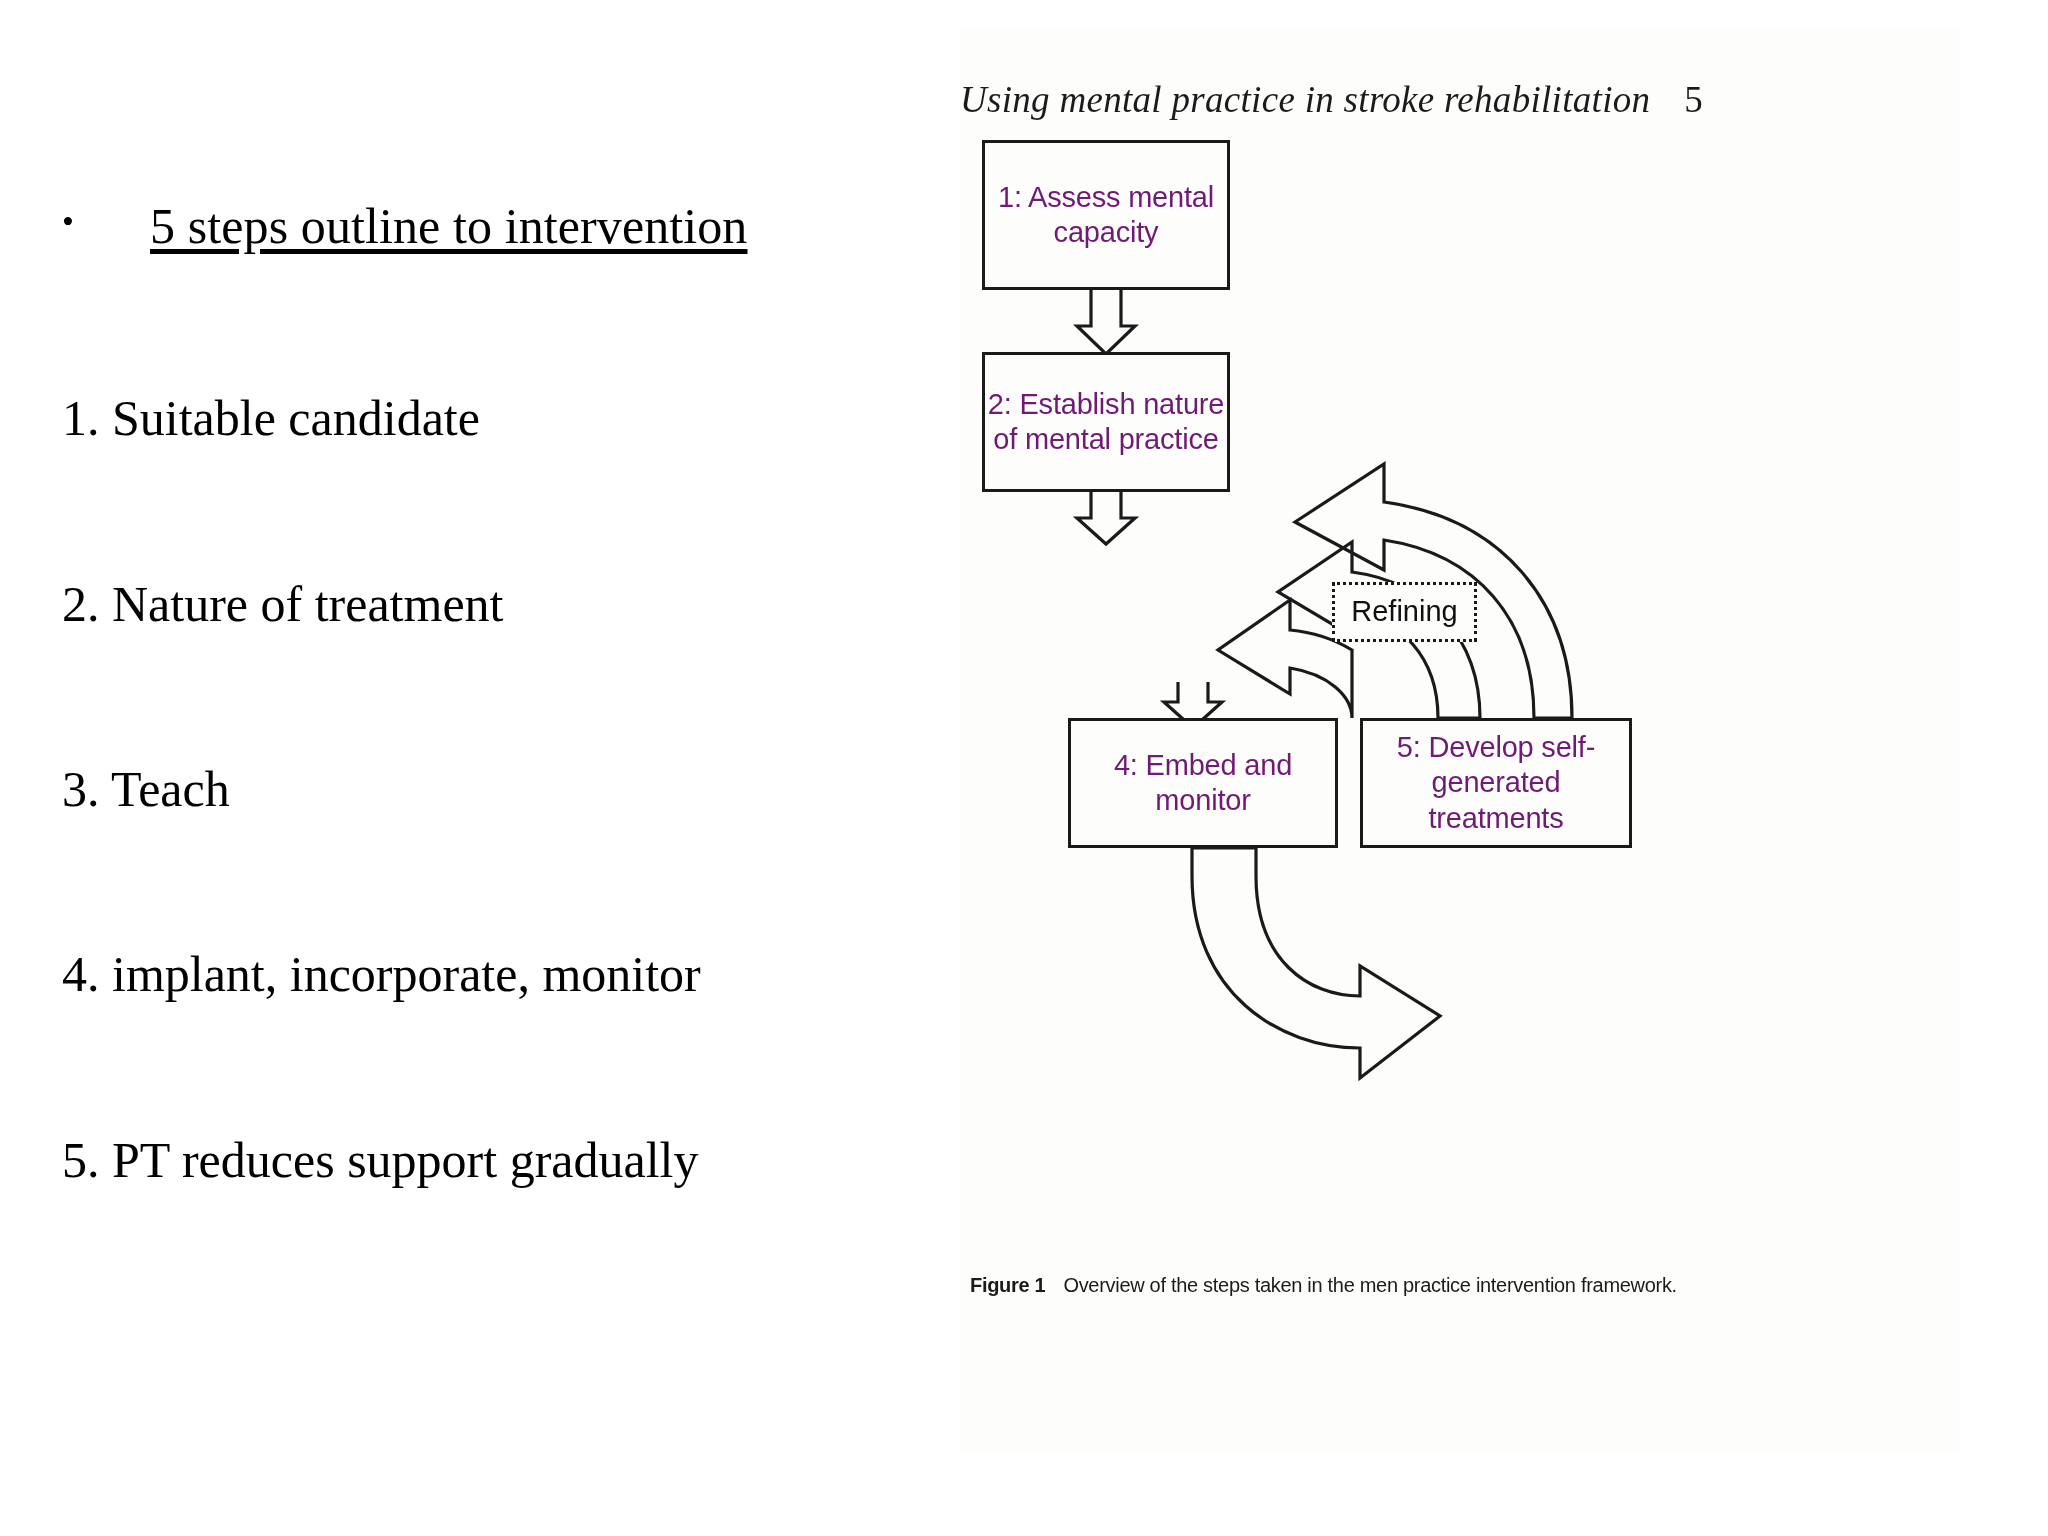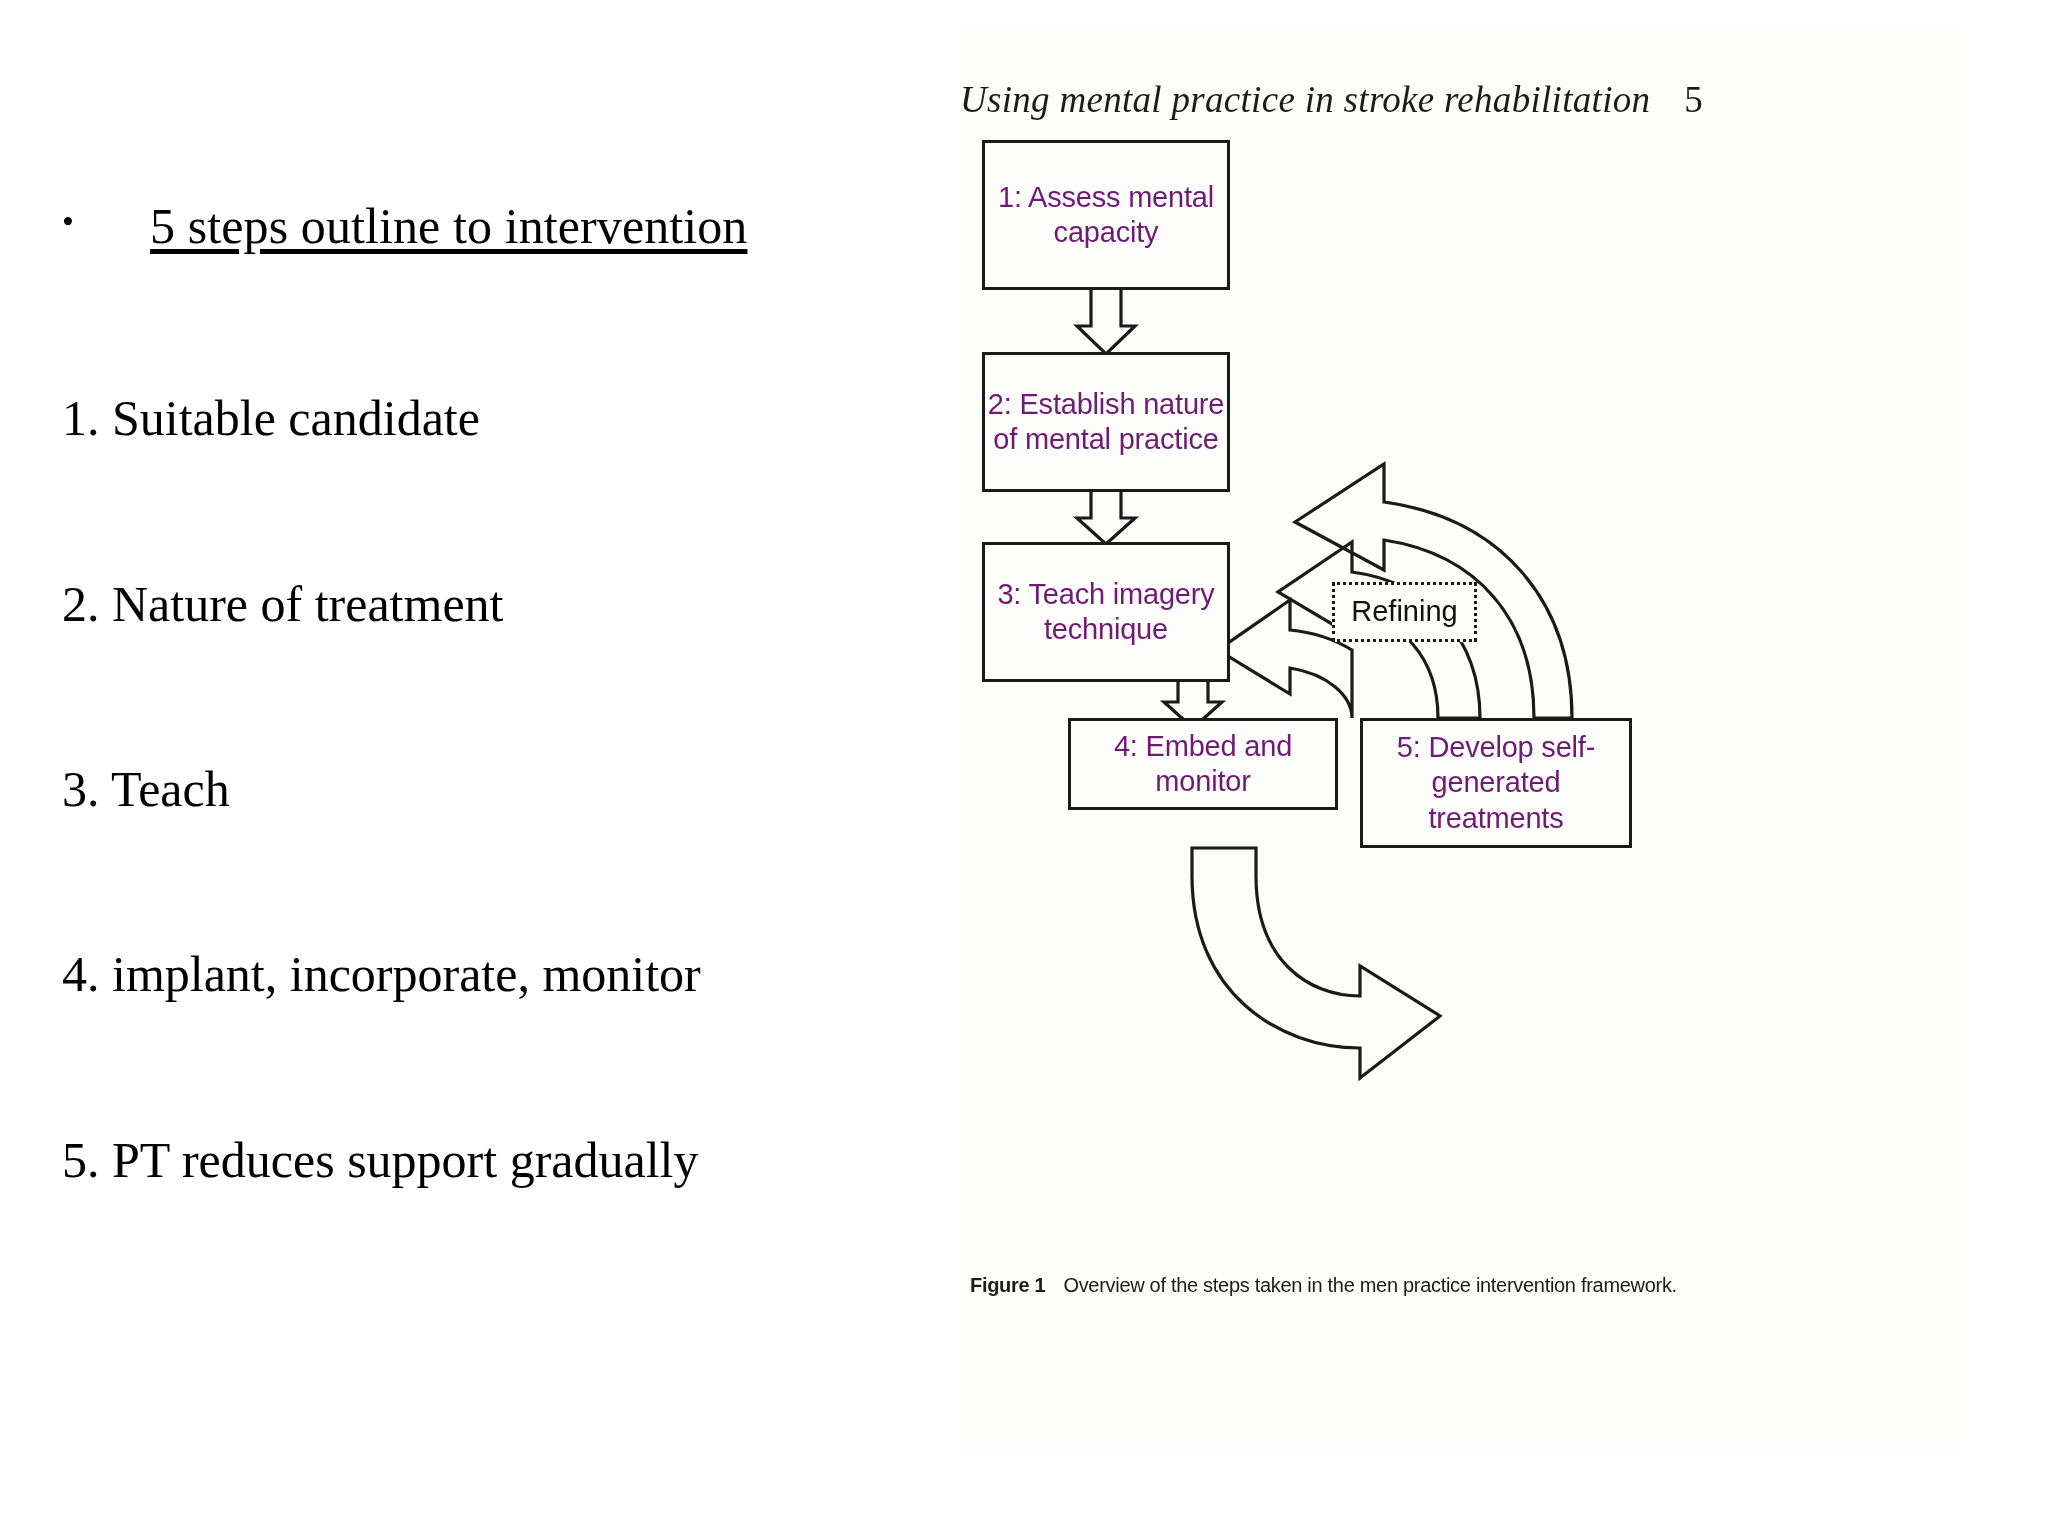--- a/index.html
+++ b/index.html
@@ -121,21 +121,21 @@
     text-align: center;
     font-family: "Liberation Sans", "DejaVu Sans", sans-serif;
     font-size: 29px;
     line-height: 1.22;
     color: #701a75;
     letter-spacing: -0.2px;
   }
   #box-1 { left: 22px;  top: 10px;  width: 248px; height: 150px; }
   #box-2 { left: 22px;  top: 222px; width: 248px; height: 140px; }
   #box-3 { left: 22px;  top: 412px; width: 248px; height: 140px; }
-  #box-4 { left: 108px; top: 588px; width: 270px; height: 92px; }
+  #box-4 { left: 108px; top: 588px; width: 270px; height: 130px; }
   #box-5 { left: 400px; top: 588px; width: 272px; height: 130px; }
 
   .dotted-box {
     position: absolute;
     border: 3px dotted #1a1a1a;
     background: #fdfdfc;
     box-sizing: border-box;
     display: flex;
     align-items: center;
     justify-content: center;
@@ -237,21 +237,20 @@
                  L 400 836
                  L 400 866
                  C 348 866, 296 830, 296 746
                  L 296 718
                  Z"></path>
       </g>
     </svg>
 
     <div class="flow-box" id="box-1">1: Assess mental capacity</div>
     <div class="flow-box" id="box-2">2: Establish nature of mental practice</div>
-    <div class="flow-box" id="box-3">3: Teach imagery technique</div>
     <div class="flow-box" id="box-4">4: Embed and monitor</div>
     <div class="flow-box" id="box-5">5: Develop self-generated treatments</div>
 
     <div class="dotted-box" id="ann-refining">Refining</div>
 
   </div>
 
   <div id="figure-caption">
     <span class="cap-label">Figure 1</span><span class="cap-body">Overview of the steps taken in the men practice intervention framework.</span>
   </div>

